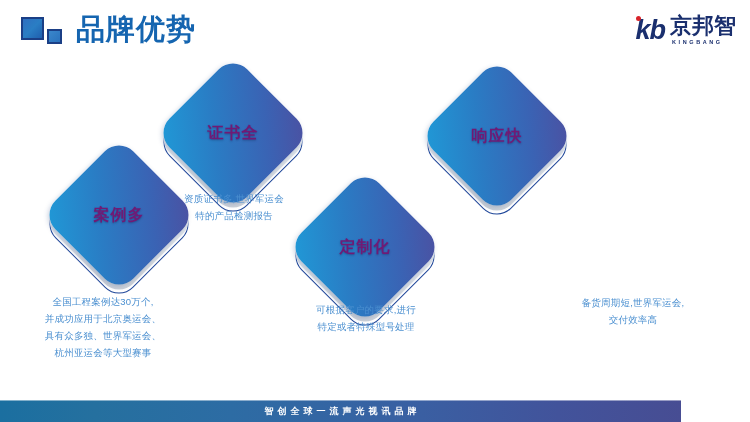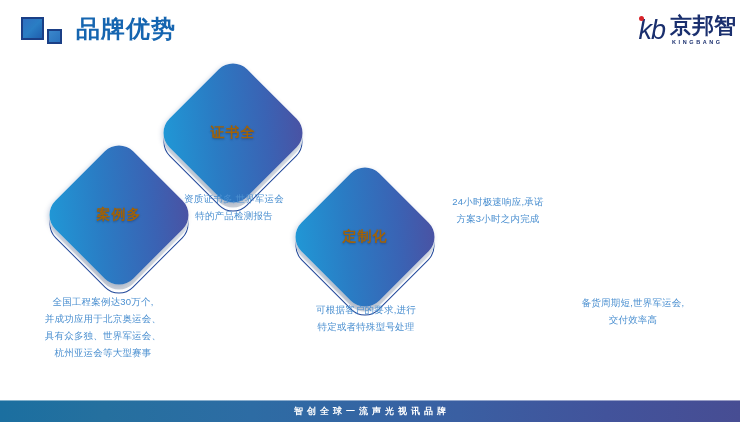--- a/index.html
+++ b/index.html
@@ -55,41 +55,41 @@
     width: 15px;
     height: 15px;
     background: linear-gradient(135deg, #3a87cc 0%, #2a72bd 100%);
     border: 2px solid #1b3f86;
     box-sizing: border-box;
   }
   .header-title {
     position: absolute;
     left: 76px;
     top: 13px;
-    font-size: 24px;
+    font-size: 29px;
     font-weight: bold;
     color: #1565b0;
     letter-spacing: 1px;
     line-height: 32px;
     white-space: nowrap;
   }
 
   
   .logo {
     position: absolute;
     right: 14px;
     top: 14px;
     height: 32px;
     display: flex;
     align-items: center;
   }
   .logo-kb {
     position: relative;
     font-size: 27px;
-    font-weight: normal;
+    font-weight: bold;
     font-style: italic;
     color: #1a2f6e;
     line-height: 30px;
     letter-spacing: -1px;
     padding-right: 4px;
   }
   .logo-dot {
     position: absolute;
     left: 1px;
     top: 1px;
@@ -168,23 +168,23 @@
   }
   .dia-label {
     position: absolute;
     left: 0;
     top: 0;
     width: 110px;
     height: 110px;
     display: flex;
     align-items: center;
     justify-content: center;
-    font-size: 14px;
-    font-weight: bold;
-    color: #a16207;
+    font-size: 16px;
+    font-weight: bold;
+    color: #701a75;
     letter-spacing: 1px;
     text-shadow: 0 1px 2px rgba(20,45,95,0.45);
     white-space: nowrap;
   }
 
   .caption {
     position: absolute;
     text-align: center;
     font-size: 9.5px;
     line-height: 17px;
@@ -193,35 +193,35 @@
     letter-spacing: 0.2px;
   }
 
   
   #card-1 { left: 64px;  top: 160px; }
   #cap-1  { left: 8px;   top: 293px; width: 190px; }
 
   #card-2 { left: 178px; top: 78px; }
   #cap-2  { left: 148px; top: 190px; width: 172px; }
 
-  #card-3 { left: 310px; top: 182px; }
+  #card-3 { left: 310px; top: 192px; }
   #cap-3  { left: 275px; top: 301px; width: 182px; }
 
   #card-4 { left: 442px; top: 81px; }
   #cap-4  { left: 408px; top: 193px; width: 180px; }
 
   #card-5 { left: 573px; top: 173px; }
   #cap-5  { left: 543px; top: 294px; width: 180px; }
 
   
   .footer {
     position: absolute;
     left: 0;
     bottom: 0;
-    width: 740px;
+    width: 681px;
     height: 22px;
     background: linear-gradient(90deg, #1b6fa0 0%, #25709f 14%, #2d6ca4 34%, #3a5fa2 62%, #42539b 82%, #474d93 100%);
     display: flex;
     align-items: center;
     justify-content: center;
   }
   .footer::before {
     content: "";
     position: absolute;
     left: 0;
@@ -292,22 +292,28 @@
     <div class="diamond-wrap">
       <div class="dia-base2"></div>
       <div class="dia-base1"></div>
       <div class="dia-face"></div>
       <div class="dia-label">定制化</div>
     </div>
   </div>
   <div class="caption" id="cap-3">可根据客户的要求,进行
 特定或者特殊型号处理</div>
 
-  <div class="caption" id="cap-4">24小时极速响应,承诺
-方案3小时之内完成</div>
+  <div class="card" id="card-4">
+    <div class="diamond-wrap">
+      <div class="dia-base2"></div>
+      <div class="dia-base1"></div>
+      <div class="dia-face"></div>
+      <div class="dia-label">响应快</div>
+    </div>
+  </div>
 
   <div class="caption" id="cap-5">备货周期短,世界军运会,
 交付效率高</div>
 
   <div class="footer">
     <div class="footer-text">智创全球一流声光视讯品牌</div>
   </div>
 
 </div>
 

